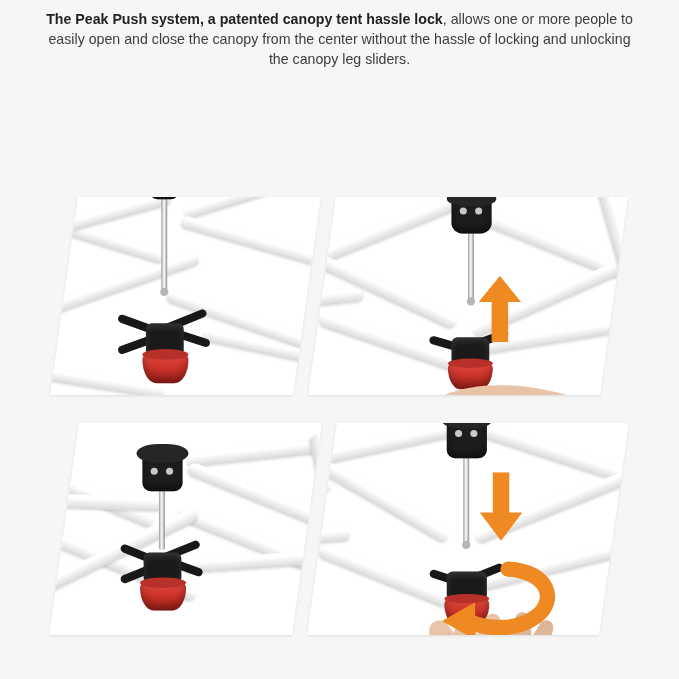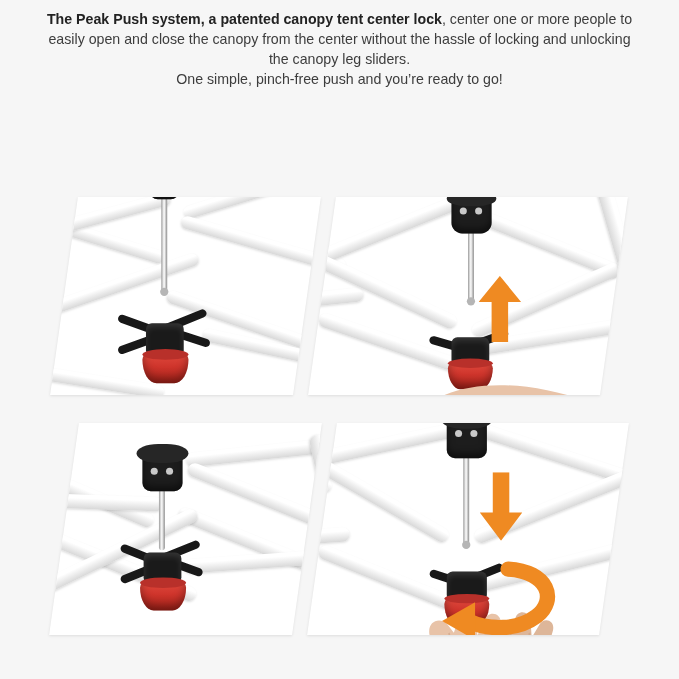--- a/index.html
+++ b/index.html
@@ -149,24 +149,23 @@
   
   .hand{position:absolute;z-index:18;}
 </style>
 </head>
 <body>
 
 <div class="page">
 
 
   <div class="subcopy">
-    <span><b>The Peak Push system, a patented canopy tent center lock</b><span>, center one or more</span></span>
+    <span><b>The Peak Push system, a patented canopy tent hassle lock</b><span>, allows one or more</span></span>
     <span>people to easily open and close the canopy from the center without the hassle of</span>
     <span>locking and unlocking the canopy leg sliders.</span><br>
-    <span>One simple, pinch-free push and you’re ready to go!</span>
   </div>
 
   <div class="panels">
 
     <div class="panel p1">
       <div class="inner">
 
         <div class="tube" style="left:-40px;top:18px;width:150px;height:11px;transform:rotate(17deg);"></div>
         <div class="tube" style="left:-46px;top:52px;width:160px;height:11px;transform:rotate(-15deg);"></div>
         <div class="tube" style="left:120px;top:24px;width:160px;height:11px;transform:rotate(-17deg);"></div>

